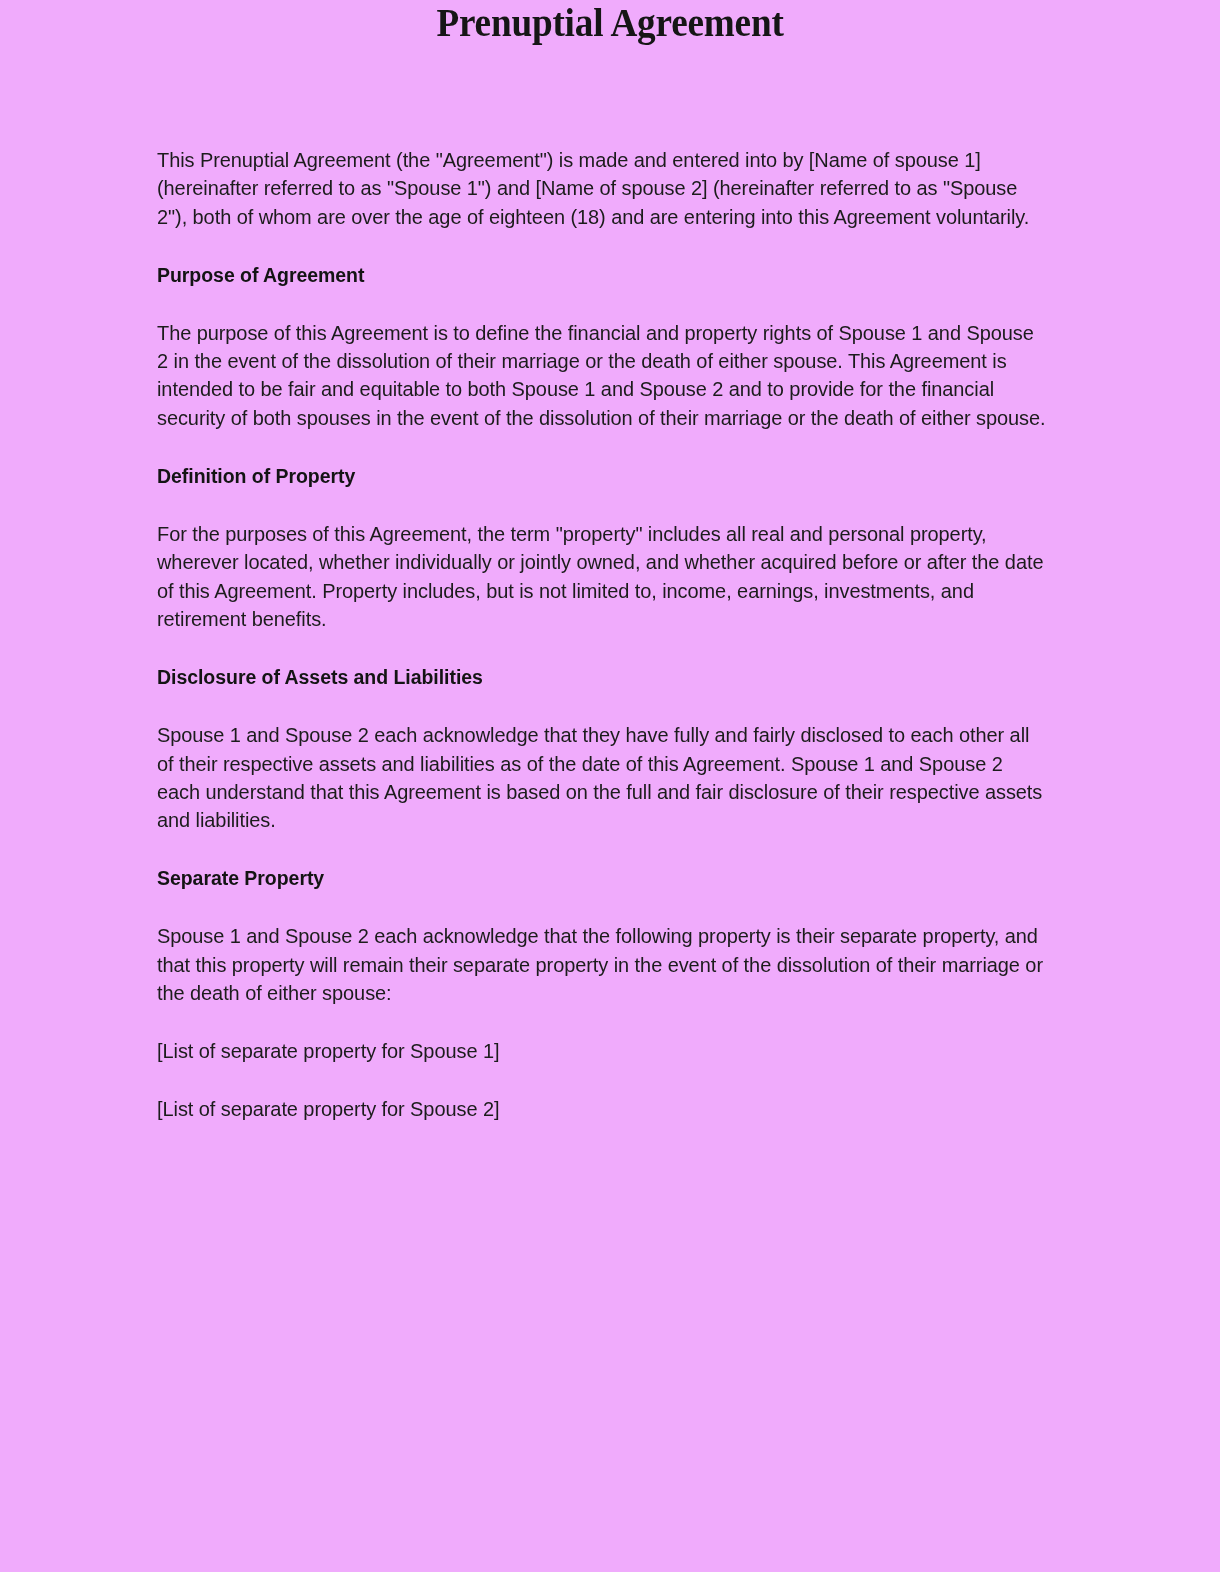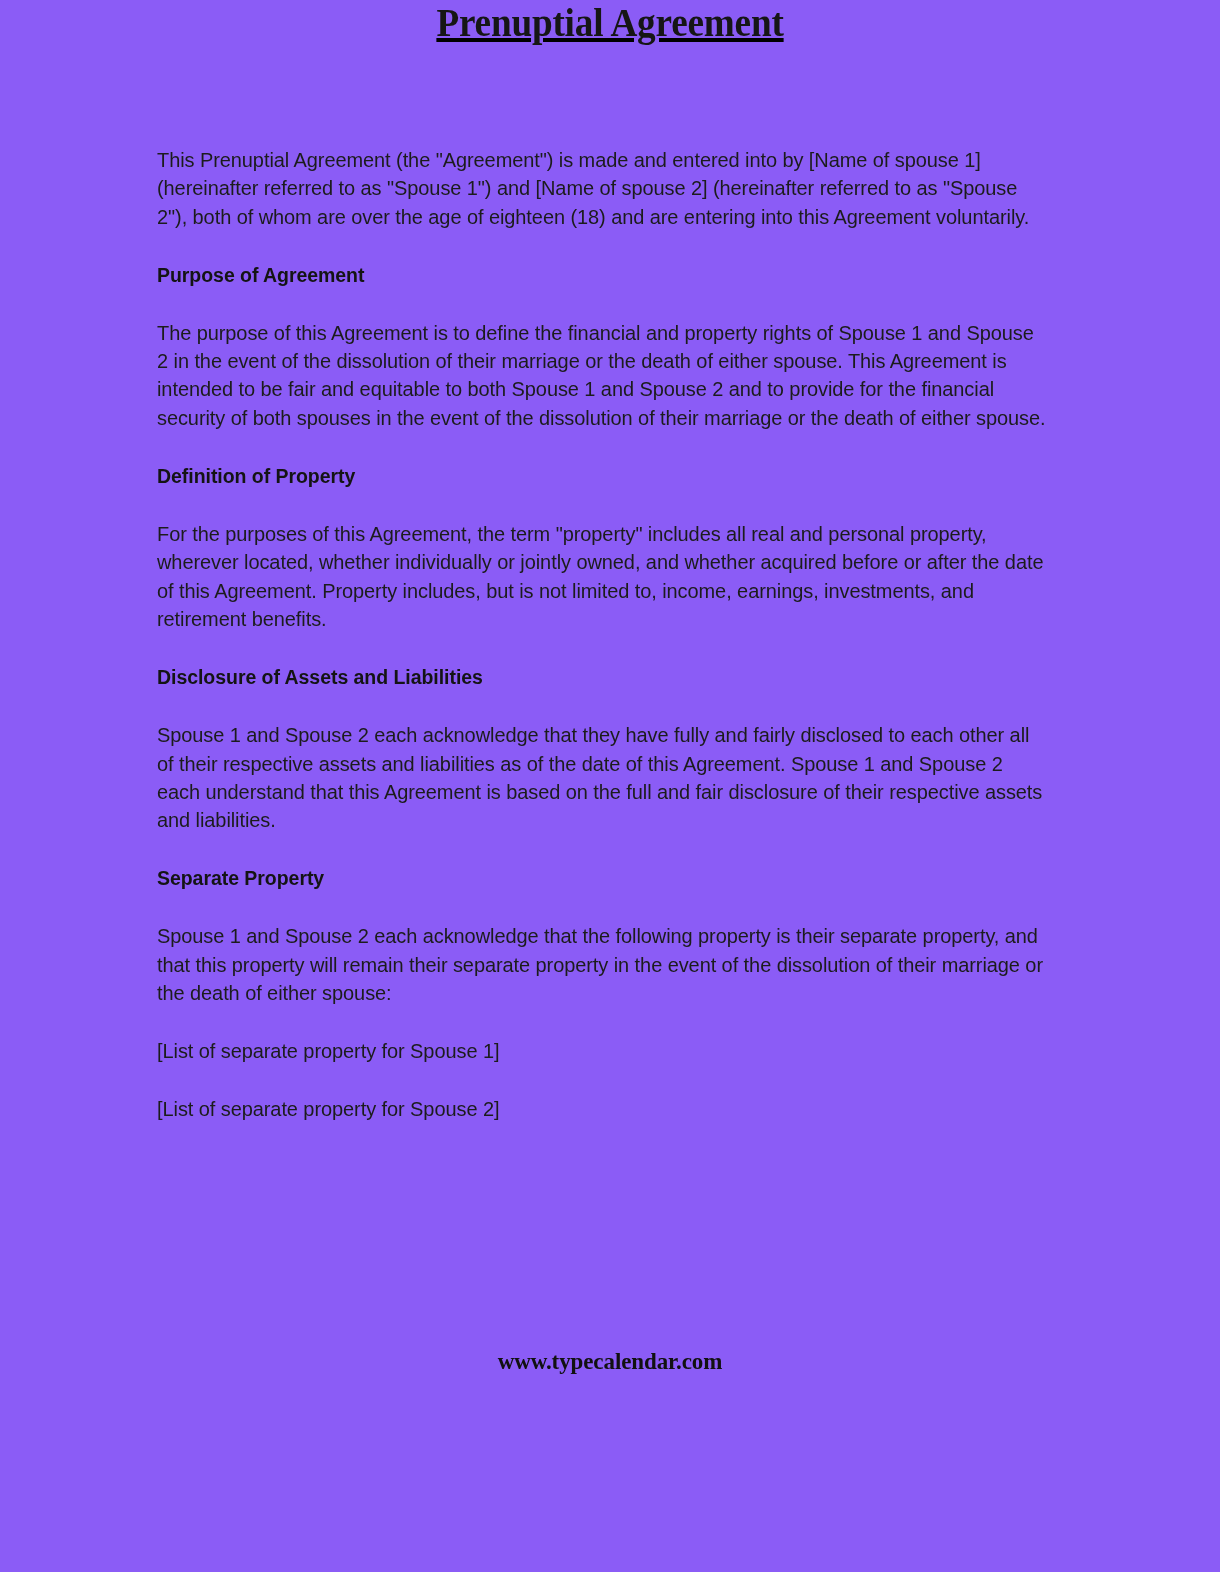--- a/index.html
+++ b/index.html
@@ -12,22 +12,21 @@
     height: 1572px;
     position: relative;
     overflow: hidden;
     font-family: "Liberation Sans", sans-serif;
     -webkit-font-smoothing: antialiased;
   }
 
   .page {
     position: absolute;
     inset: 0;
-    background: #8b5cf6;
-    text-decoration: underline;
+    background: #f0abfc;
   }
 
   .doc-body {
     position: absolute;
     left: 151px;
     top: 146px;
     width: 913px;
     margin-left: 6px;
   }
 
@@ -111,15 +110,14 @@
     <h2 class="block heading">Separate Property</h2>
 
     <p class="block">Spouse 1 and Spouse 2 each acknowledge that the following property is their separate property, and that this property will remain their separate property in the event of the dissolution of their marriage or the death of either spouse:</p>
 
     <p class="block listline">[List of separate property for Spouse 1]</p>
 
     <p class="block listline">[List of separate property for Spouse 2]</p>
 
   </div>
 
-  <div class="footer">www.typecalendar.com</div>
 
 </div>
 
 </body></html>

